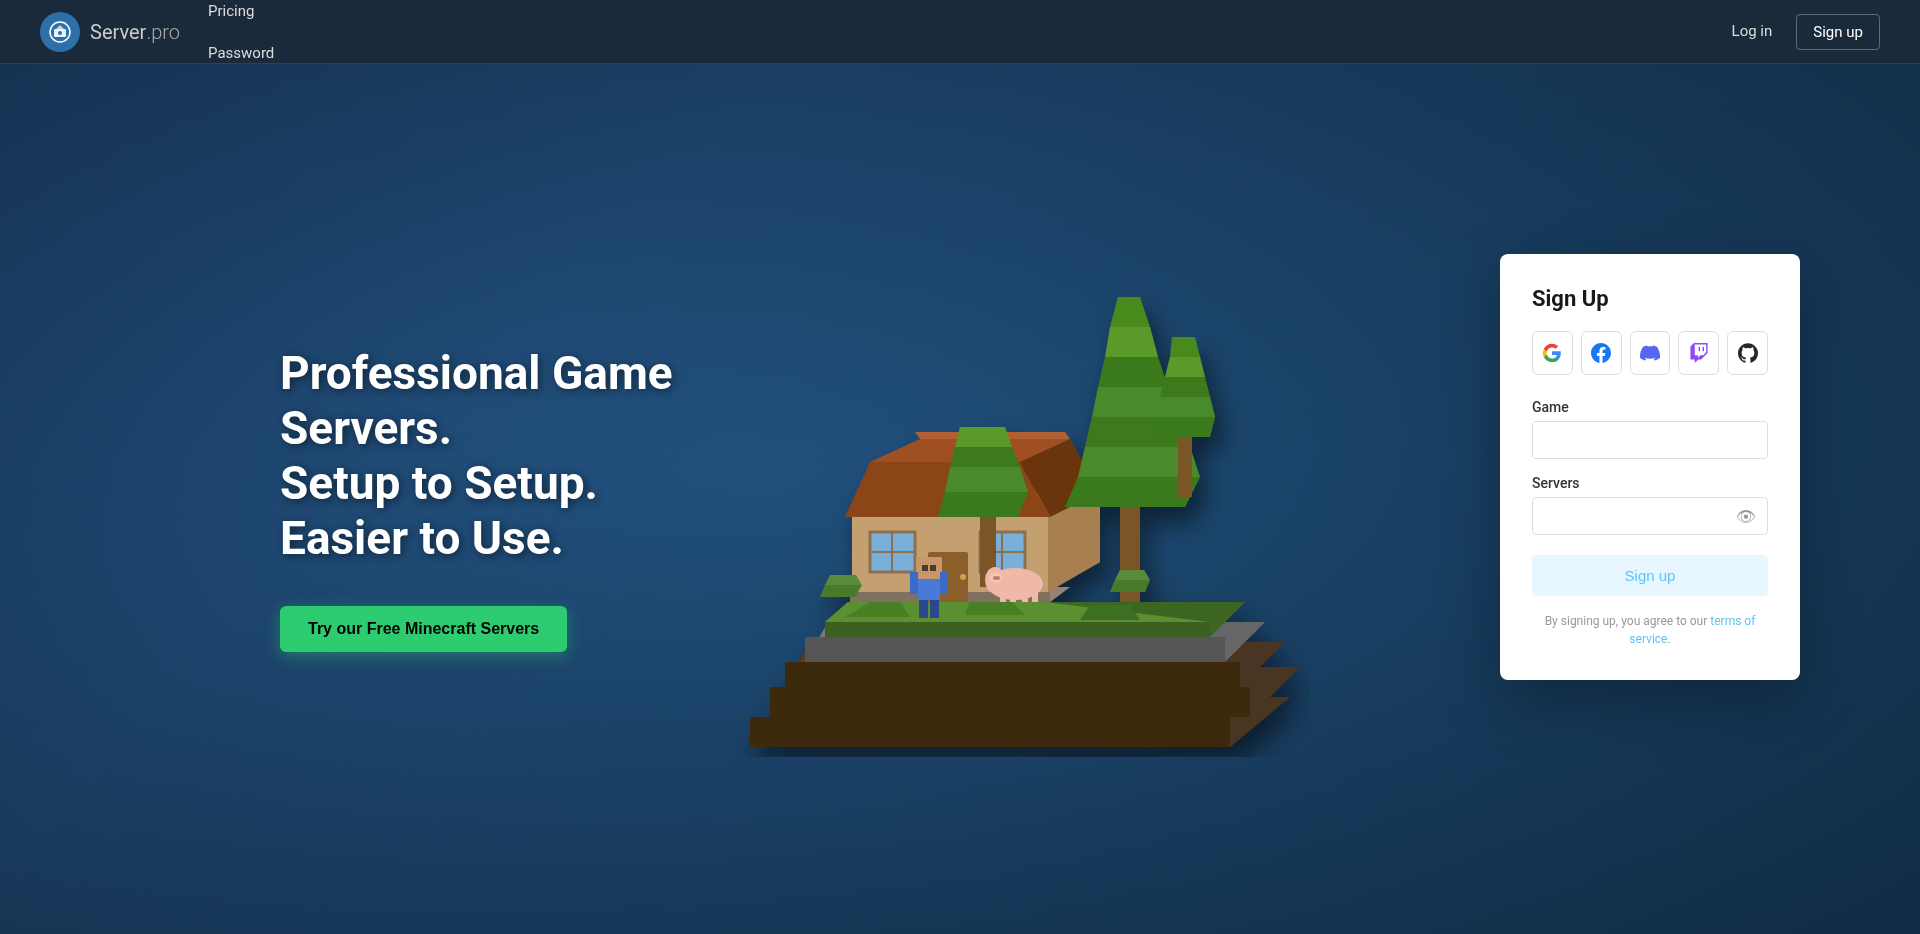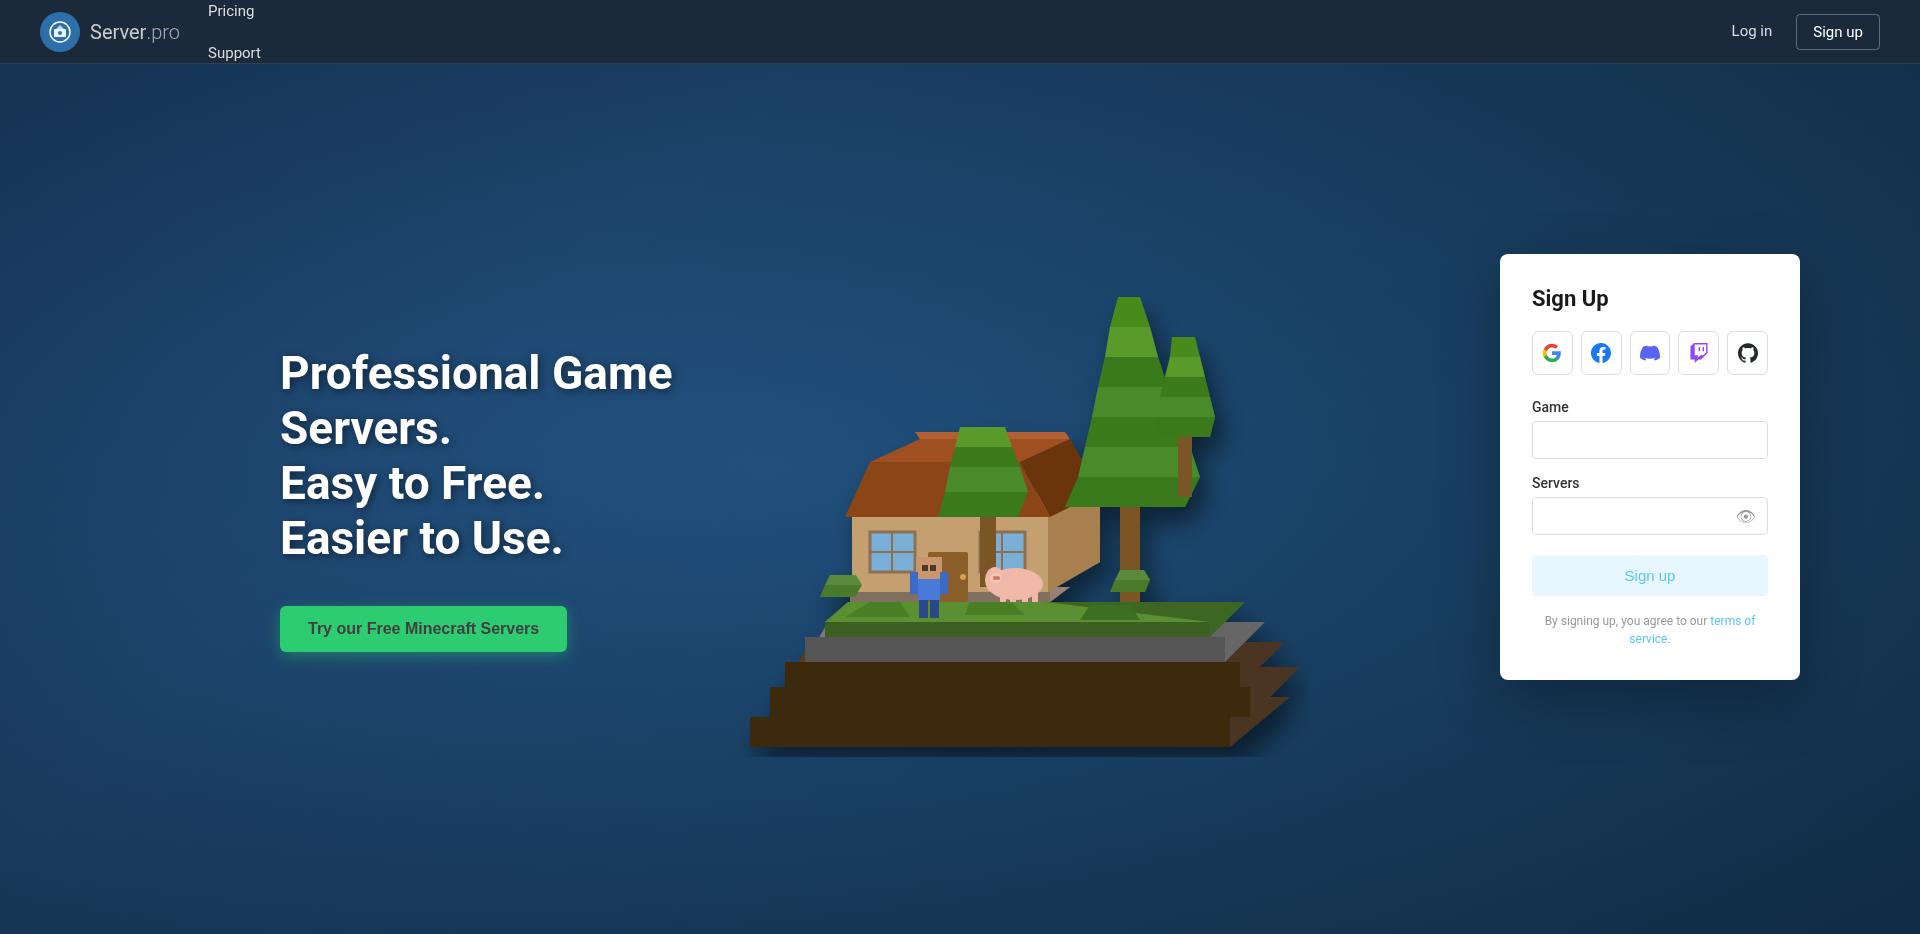--- a/index.html
+++ b/index.html
@@ -41,21 +41,21 @@
     }
 
     .hero-content {
       position: relative; z-index: 10; padding: 0 0 0 280px; max-width: 750px;
     }
     .hero-title {
       color: white; font-size: 46px; font-weight: 700; line-height: 1.2; margin-bottom: 40px;
       text-shadow: 2px 2px 8px rgba(0,0,0,0.5);
     }
     .hero-cta {
-      display: inline-block; background: #2ecc71; color: #404040;
+      display: inline-block; background: #2ecc71; color: #000000;
       padding: 14px 28px; border-radius: 6px; font-size: 16px; font-weight: 600;
       text-decoration: none; cursor: pointer; border: none;
       box-shadow: 0 4px 15px rgba(46,204,113,0.4);
     }
 
     
     .signup-card {
       position: absolute; right: 120px; top: 50%; transform: translateY(-50%);
       background: white; border-radius: 8px; padding: 32px;
       width: 300px; box-shadow: 0 20px 60px rgba(0,0,0,0.3); z-index: 20;
@@ -108,21 +108,21 @@
         <path d="M7 8 L11 4 L15 8" fill="white" opacity="0.7"></path>
         <circle cx="11" cy="12" r="2" fill="#2d6fa8"></circle>
       </svg>
     </div>
     <span class="brand-text">
       <span>Server</span><span style="color:#aaa; font-weight:300;">.pro</span>
     </span>
   </a>
   <div class="nav-links">
     <a class="nav-link" href="#">Pricing</a>
-    <a class="nav-link" href="#">Support</a>
+    <a class="nav-link" href="#">Password</a>
   </div>
   <div class="nav-right">
     <a class="nav-btn" href="#">Log in</a>
     <a class="nav-btn-signup" href="#">Sign up</a>
   </div>
 </nav>
 
 <section class="hero">
   <div class="hero-bg-overlay"></div>
 
@@ -285,21 +285,21 @@
           <polygon points="5,170 45,170 40,150 10,150" fill="#5a9a2a"></polygon>
           <polygon points="10,150 40,150 35,130 12,130" fill="#4a8a1a"></polygon>
         </g>
       </g>
     </svg>
   </div>
 
   <div class="hero-content">
     <h1 class="hero-title">
       <span>Professional Game Servers.</span><br>
-      <span>Easy to Free.</span><br>
+      <span>Setup to Setup.</span><br>
       <span>Easier to Use.</span>
     </h1>
     <button class="hero-cta">Try our Free Minecraft Servers</button>
   </div>
 
   <div class="signup-card">
     <h2 class="signup-title">Sign Up</h2>
 
     <div class="social-buttons">
 

